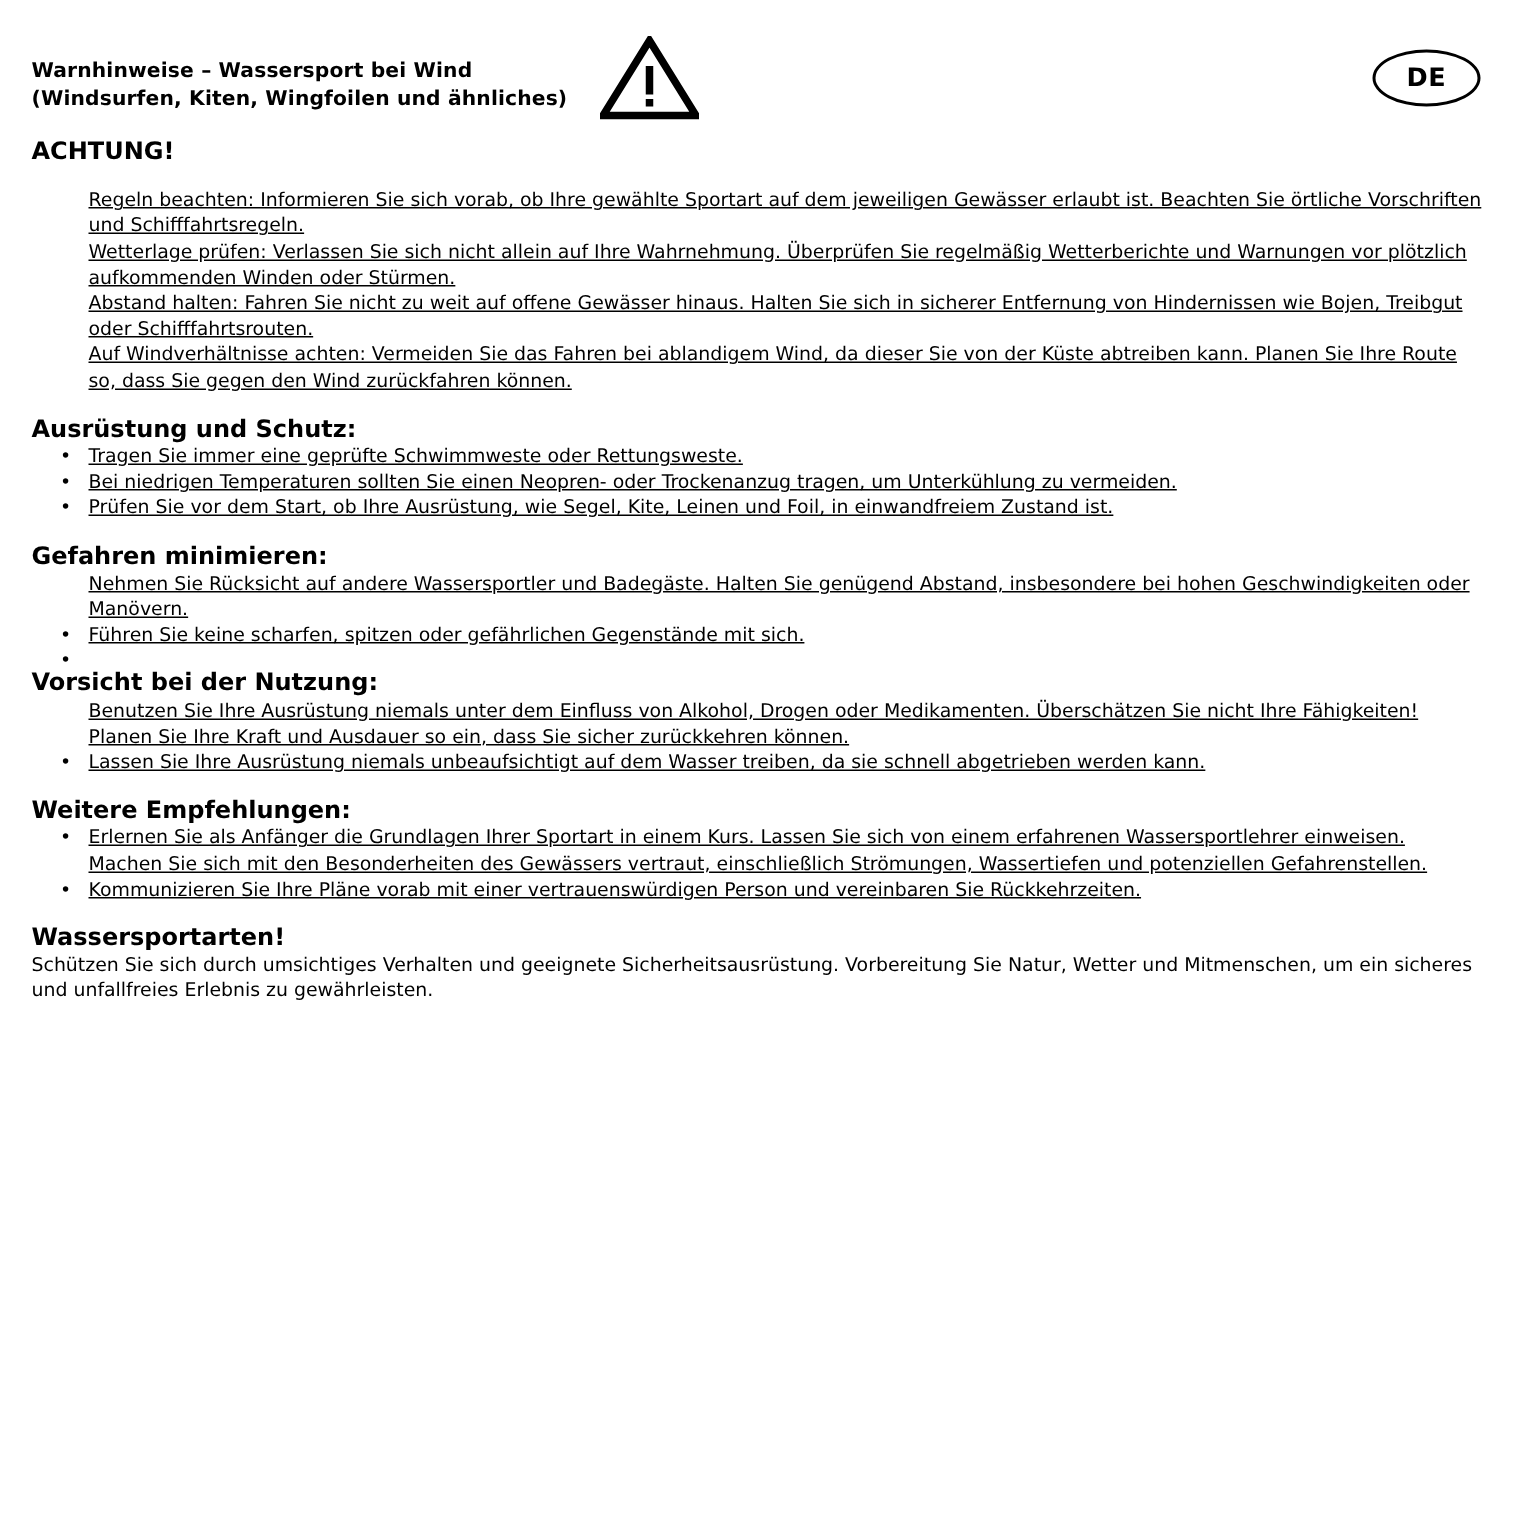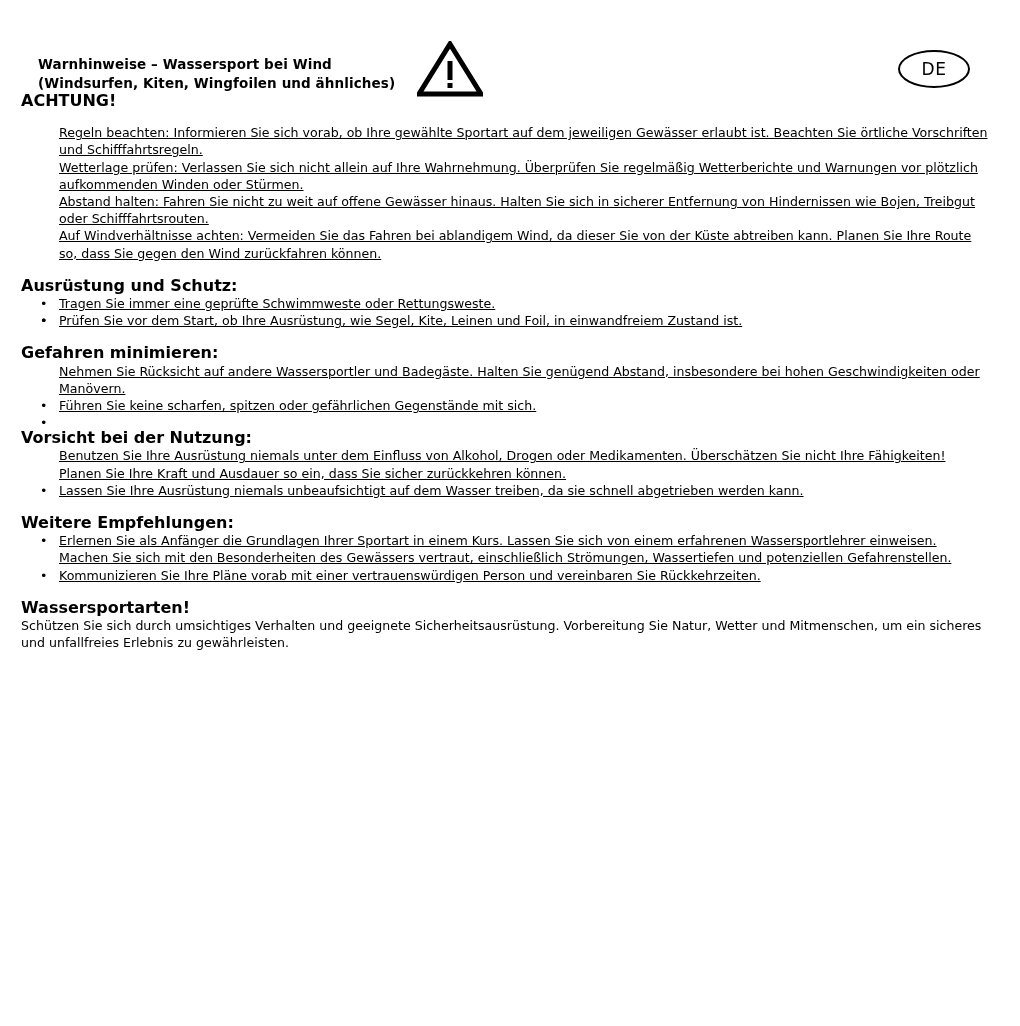--- a/index.html
+++ b/index.html
@@ -12,21 +12,21 @@
     height: 1026px;
     font-family: "DejaVu Sans", "Liberation Sans", sans-serif;
     color: #000000;
     position: relative;
     overflow: hidden;
   }
   .page {
     position: relative;
     width: 1020px;
     height: 1026px;
-    padding: 17px;
+    padding: 0;
     box-sizing: border-box;
   }
 
   
   .header {
     position: relative;
     height: 82px;
   }
   .doc-title {
     position: absolute;
@@ -50,21 +50,21 @@
     right: 33px;
     top: 33px;
     width: 68px;
     height: 34px;
     border: 2.5px solid #000;
     border-radius: 50%;
     display: flex;
     align-items: center;
     justify-content: center;
     font-size: 17px;
-    font-weight: normal;
+    font-weight: bold;
     letter-spacing: 0.5px;
   }
 
   
   .content {
     position: absolute;
     left: 21px;
     top: 92px;
     width: 968px;
     font-size: 12.6px;
@@ -133,21 +133,21 @@
         <li class="nobullet"><span>Wetterlage prüfen: Verlassen Sie sich nicht allein auf Ihre Wahrnehmung. Überprüfen Sie regelmäßig Wetterberichte und Warnungen vor plötzlich aufkommenden Winden oder Stürmen.</span></li>
         <li class="nobullet"><span>Abstand halten: Fahren Sie nicht zu weit auf offene Gewässer hinaus. Halten Sie sich in sicherer Entfernung von Hindernissen wie Bojen, Treibgut oder Schifffahrtsrouten.</span></li>
         <li class="nobullet"><span>Auf Windverhältnisse achten: Vermeiden Sie das Fahren bei ablandigem Wind, da dieser Sie von der Küste abtreiben kann. Planen Sie Ihre Route so, dass Sie gegen den Wind zurückfahren können.</span></li>
       </ul>
     </div>
 
     <div class="block">
       <div class="sec-heading">Ausrüstung und Schutz:</div>
       <ul class="list">
         <li><span class="bullet">•</span><span>Tragen Sie immer eine geprüfte Schwimmweste oder Rettungsweste.</span></li>
-        <li><span class="bullet">•</span></li>
+        <li><span class="bullet">•</span><span>Bei niedrigen Temperaturen sollten Sie einen Neopren- oder Trockenanzug tragen, um Unterkühlung zu vermeiden.</span></li>
         <li><span class="bullet">•</span><span>Prüfen Sie vor dem Start, ob Ihre Ausrüstung, wie Segel, Kite, Leinen und Foil, in einwandfreiem Zustand ist.</span></li>
       </ul>
     </div>
 
     <div class="block">
       <div class="sec-heading">Gefahren minimieren:</div>
       <ul class="list">
         <li class="nobullet"><span>Nehmen Sie Rücksicht auf andere Wassersportler und Badegäste. Halten Sie genügend Abstand, insbesondere bei hohen Geschwindigkeiten oder Manövern.</span></li>
         <li><span class="bullet">•</span><span>Führen Sie keine scharfen, spitzen oder gefährlichen Gegenstände mit sich.</span></li>
         <li><span class="bullet">•</span></li>

